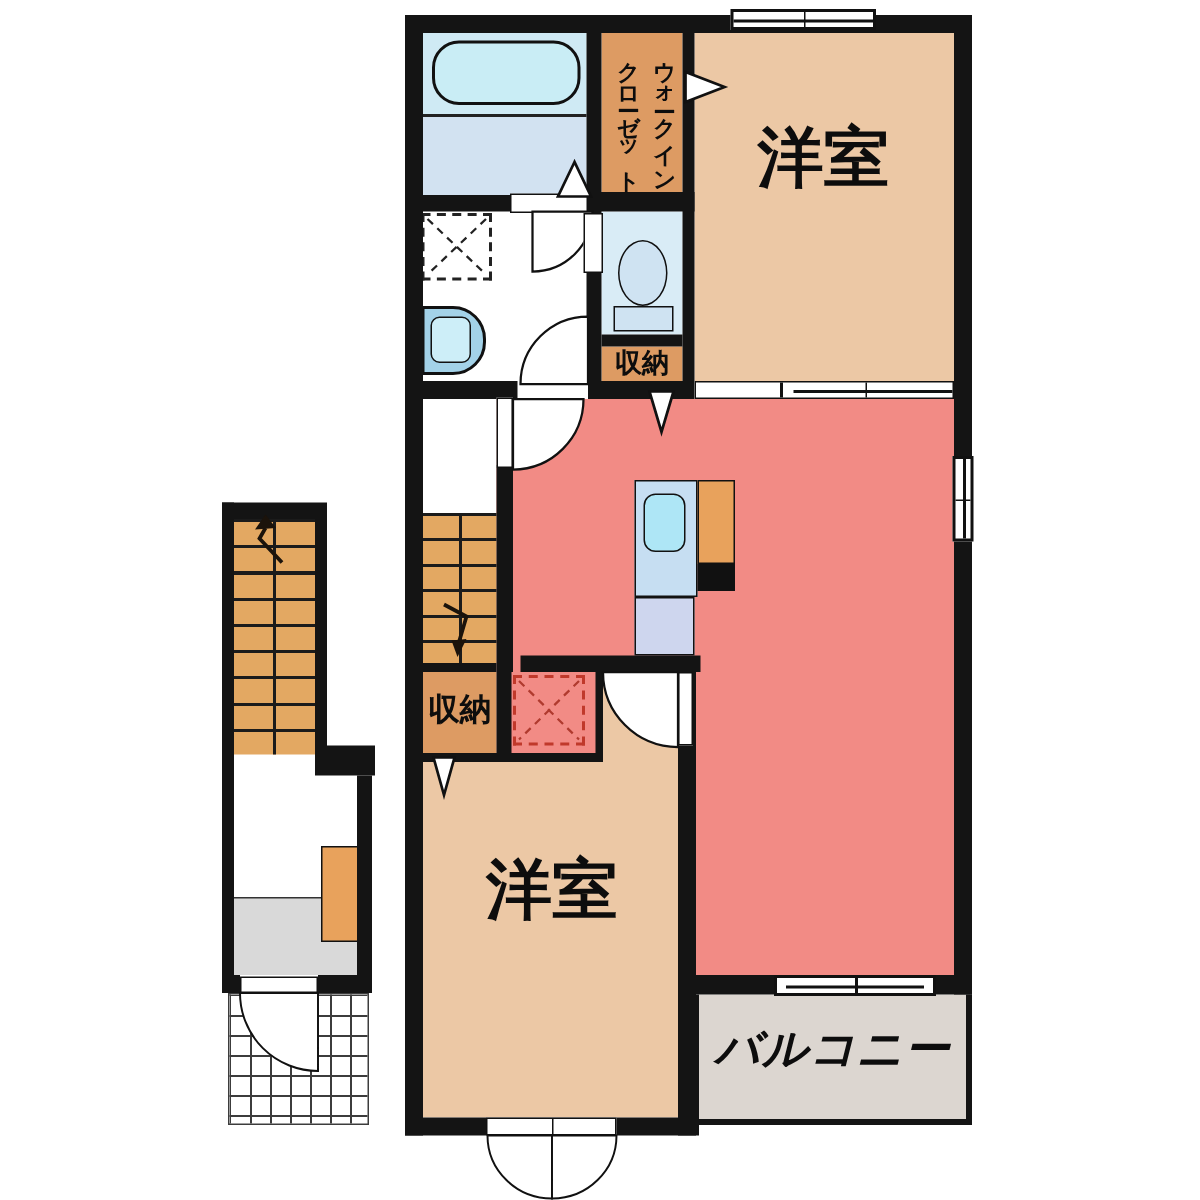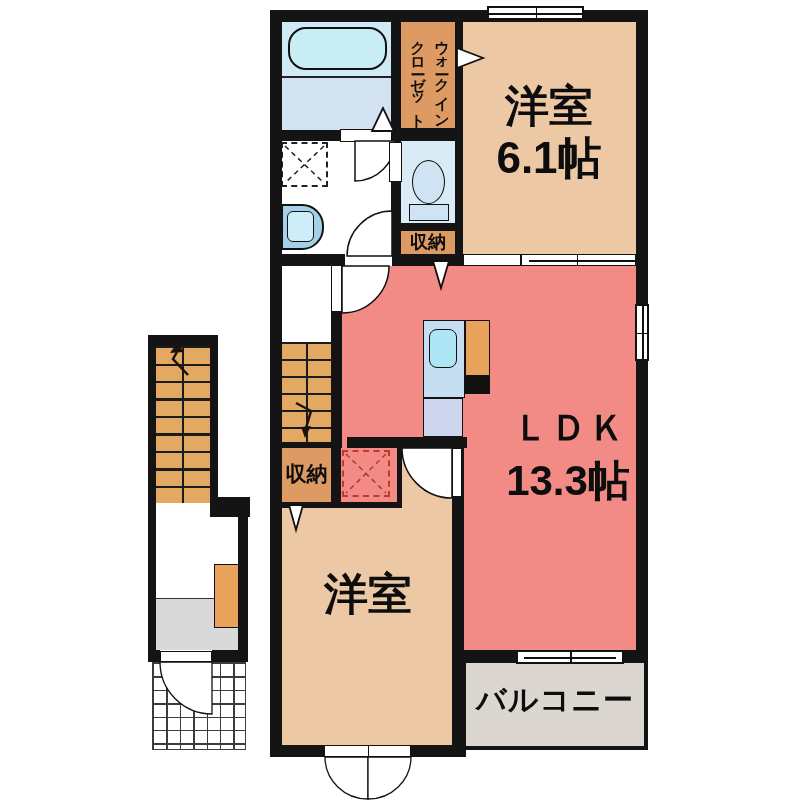--- a/index.html
+++ b/index.html
@@ -176,28 +176,25 @@
     <path d="M4 5 L19 13 L14 30" fill="none" stroke="#1b130b" stroke-width="2.5"></path>
     <polygon points="9,29 19,28 13,40" fill="#1b130b"></polygon>
   </svg>
   <svg width="34" height="36" style="left:160px;top:342px;">
     <path d="M28 33 L13 17 L17 10" fill="none" stroke="#1b130b" stroke-width="2.5"></path>
     <polygon points="17,1 10,11 24,10" fill="#1b130b"></polygon>
   </svg>
 
   <div class="abs txt" style="left:466px;top:80px;width:166px;font-size:44px;line-height:1.18;">
     <div>洋室</div>
-    <div>6.1帖</div>
   </div>
   <div class="abs txt" style="left:402px;top:26px;width:52px;height:100px;font-size:15px;writing-mode:vertical-rl;letter-spacing:1px;line-height:1.6;">
     <span style="display:block">ウォークイン</span>
     <span style="display:block">クローゼット</span>
   </div>
   <div class="abs txt" style="left:401px;top:232px;width:54px;font-size:18px;">収納</div>
-  <div class="abs txt" style="left:498px;top:406px;width:144px;font-size:36px;letter-spacing:2px;">ＬＤＫ</div>
-  <div class="abs txt" style="left:492px;top:456px;width:152px;font-size:42px;">13.3帖</div>
   <div class="abs txt" style="left:282px;top:461px;width:49px;font-size:21px;">収納</div>
   <div class="abs txt" style="left:294px;top:568px;width:148px;font-size:44px;line-height:1.18;">
     <div>洋室</div>
   </div>
-  <div class="abs txt" style="left:470px;top:682px;width:170px;font-size:30px;letter-spacing:1px;">バルコニー</div>
+  <div class="abs txt" style="left:470px;top:682px;width:170px;font-size:30px;letter-spacing:1px;font-style:italic;">バルコニー</div>
 
 </div>
 
 </body></html>

